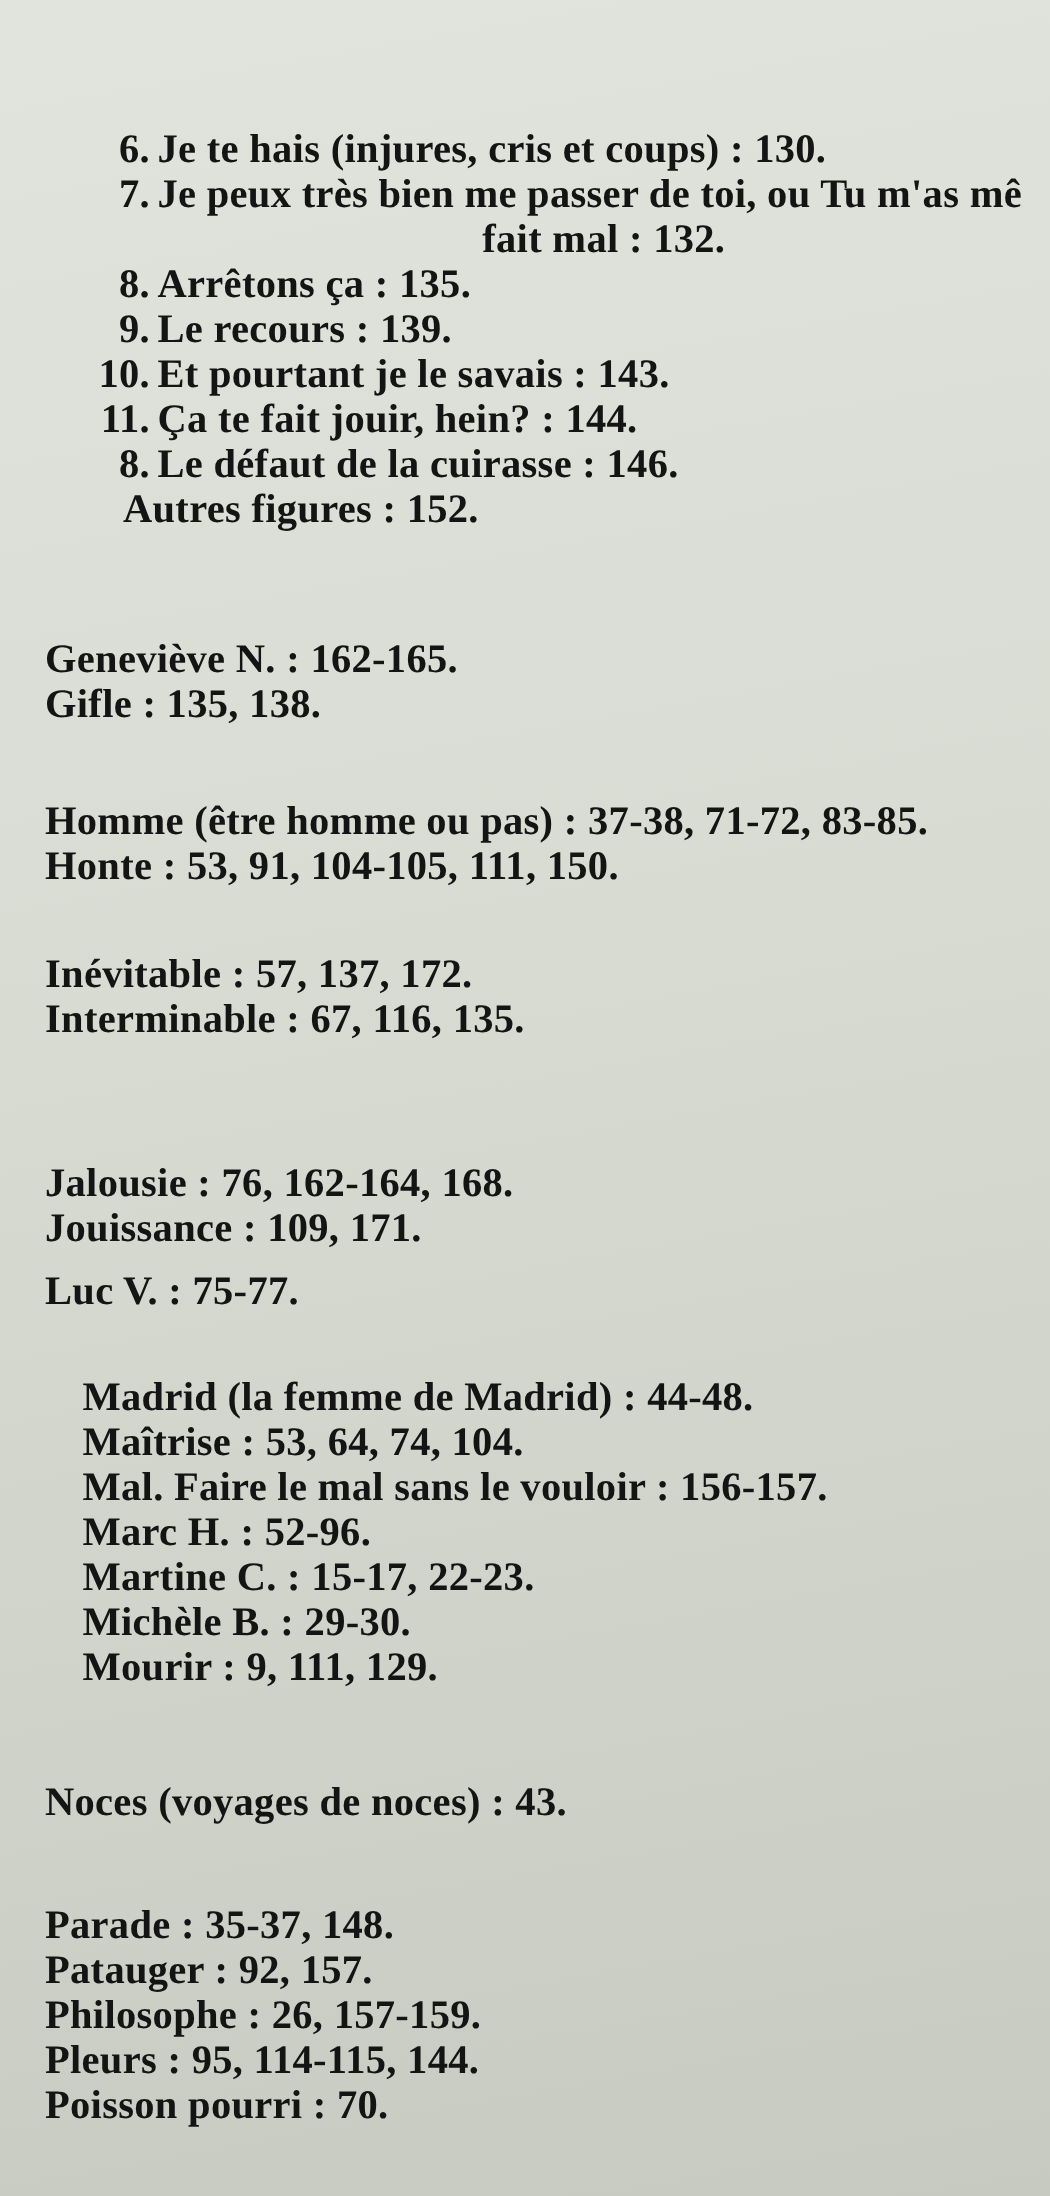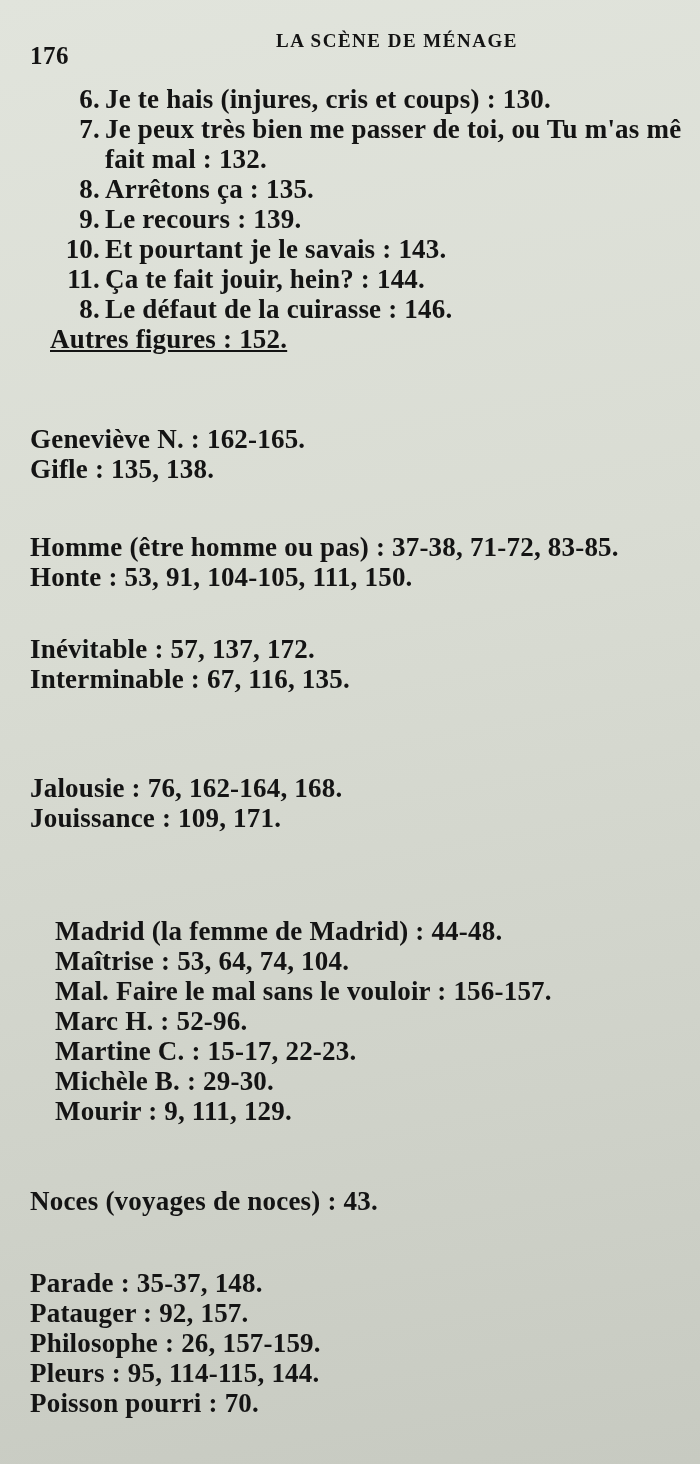--- a/index.html
+++ b/index.html
@@ -62,38 +62,34 @@
       position: relative;
       padding-left: 105px;
     }
     .num-line .num {
       position: absolute;
       right: 600px;
       width: 60px;
       text-align: right;
     }
     .num-line.cont {
+      text-align: center;
     }
     .sub-line {
-      padding-left: 50px;
-      text-decoration: underline;
+      padding-left: 82px;
     }
     .entry {
       padding-left: 30px;
     }
   </style>
 </head>
 <body>
 
 <div class="page">
 
-  <div class="running-head">
-    <span class="page-number">176</span>
-    <span class="book-title">LA SCÈNE DE MÉNAGE</span>
-  </div>
 
   <div class="block" style="top: 84px;">
     <div class="line num-line">
       <span class="num">6.</span>
       <span>Je te hais (injures, cris et coups) : 130.</span>
     </div>
     <div class="line num-line">
       <span class="num">7.</span>
       <span>Je peux très bien me passer de toi, ou Tu m'as mê</span>
     </div>
@@ -136,20 +132,23 @@
   <div class="block" style="top: 634px;">
     <div class="line entry">Inévitable : 57, 137, 172.</div>
     <div class="line entry">Interminable : 67, 116, 135.</div>
   </div>
 
   <div class="block" style="top: 742px; margin-top: 31px;">
     <div class="line entry">Jalousie : 76, 162-164, 168.</div>
     <div class="line entry">Jouissance : 109, 171.</div>
   </div>
 
+  <div class="block" style="top: 845px;">
+    <div class="line entry">Luc V. : 75-77.</div>
+  </div>
 
   <div class="block" style="top: 916px; margin-left: 25px;">
     <div class="line entry">Madrid (la femme de Madrid) : 44-48.</div>
     <div class="line entry">Maîtrise : 53, 64, 74, 104.</div>
     <div class="line entry">Mal. Faire le mal sans le vouloir : 156-157.</div>
     <div class="line entry">Marc H. : 52-96.</div>
     <div class="line entry">Martine C. : 15-17, 22-23.</div>
     <div class="line entry">Michèle B. : 29-30.</div>
     <div class="line entry">Mourir : 9, 111, 129.</div>
   </div>

